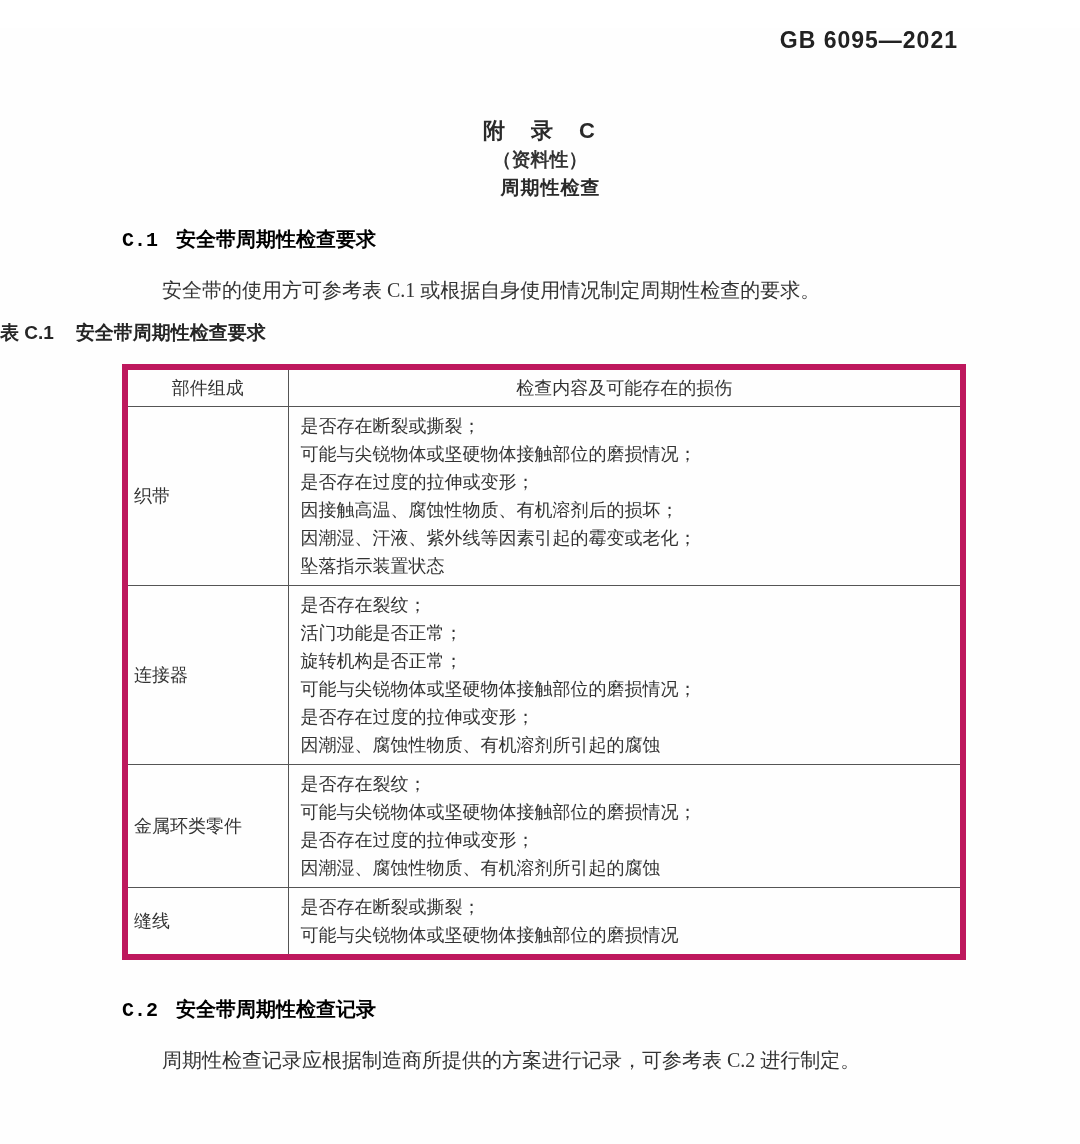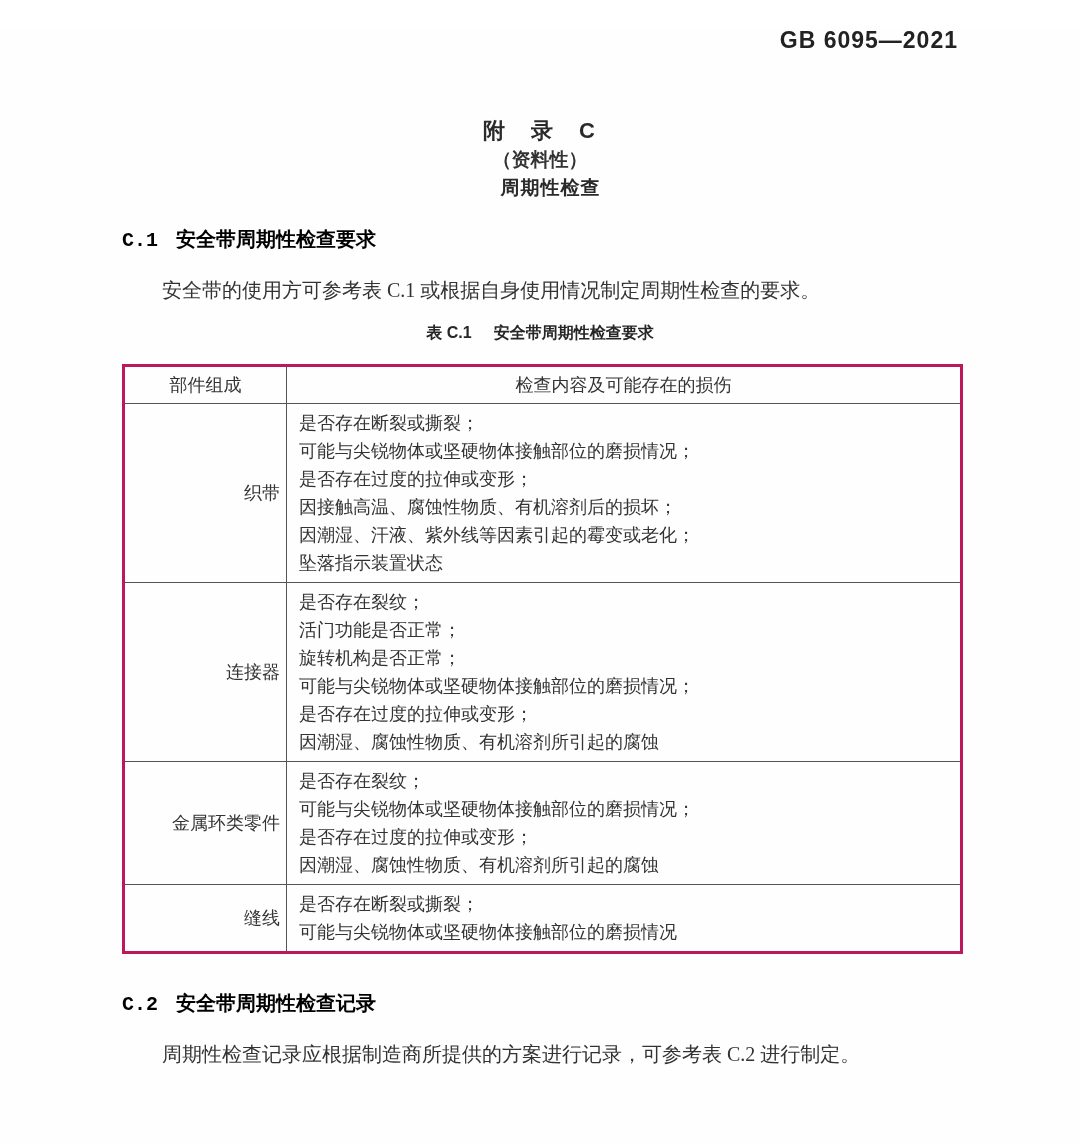--- a/index.html
+++ b/index.html
@@ -70,59 +70,59 @@
     margin-right: 18px;
   }
   .body-para {
     margin: 22px 120px 0 122px;
     text-indent: 2em;
     font-size: 20px;
     line-height: 28px;
     color: #333;
   }
   .table-caption {
-    text-align: center;
+    text-align: left;
     margin-top: 16px;
     font-family: "Liberation Sans", sans-serif;
     font-weight: bold;
-    font-size: 16px;
+    font-size: 19px;
     line-height: 26px;
     color: #262626;
   }
   .table-caption .cap-label {
     margin-right: 22px;
   }
   table.spec-table {
     border-collapse: collapse;
     margin: 18px 120px 0 122px;
     width: 838px;
     table-layout: fixed;
     font-size: 18px;
     color: #333;
   }
   table.spec-table th,
   table.spec-table td {
     border: 1px solid #555;
     vertical-align: middle;
   }
   table.spec-table {
-    border: 3px solid #be185d;
+    border: 6px solid #be185d;
   }
   table.spec-table thead th {
     font-weight: normal;
     font-size: 18px;
     padding: 6px 8px;
     text-align: center;
     line-height: 24px;
     color: #333;
   }
   col.col-1 { width: 163px; }
   col.col-2 { width: 675px; }
   td.col-component {
-    text-align: right;
+    text-align: left;
     padding: 19px 6px;
     line-height: 28px;
   }
   td.col-items {
     padding: 5px 10px 5px 12px;
     text-align: left;
   }
   .item-line {
     line-height: 28px;
     white-space: nowrap;

